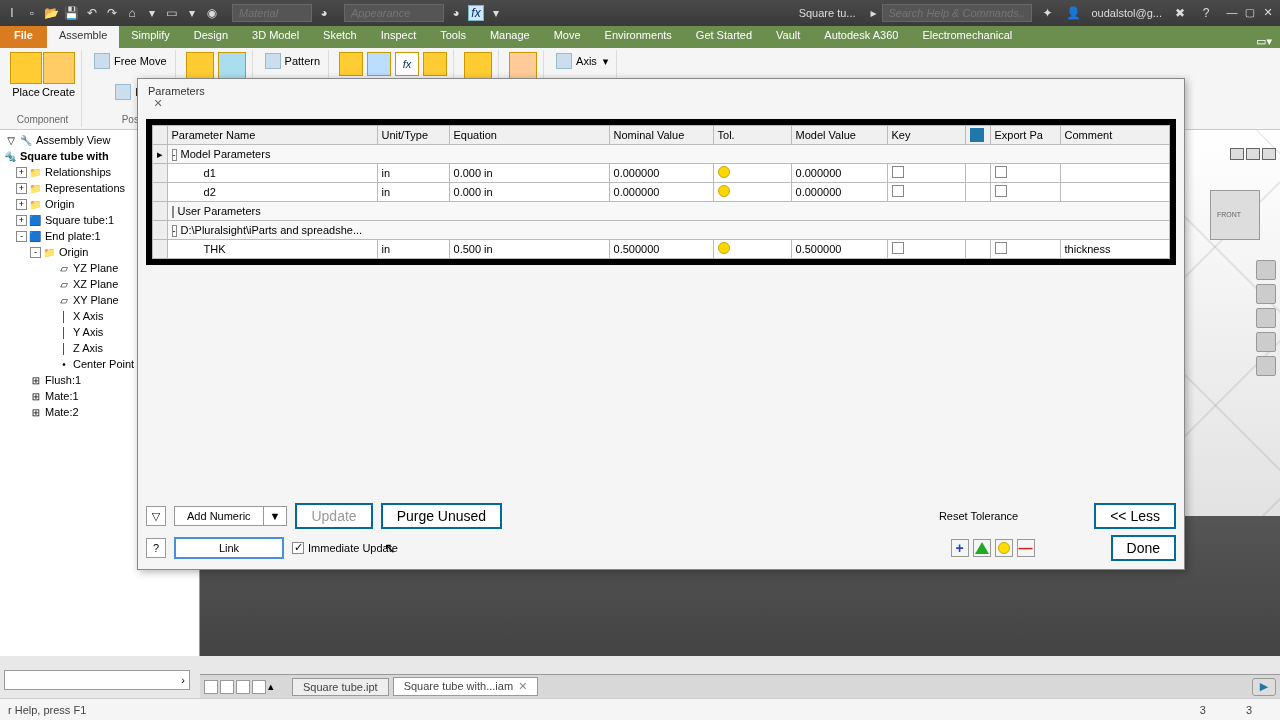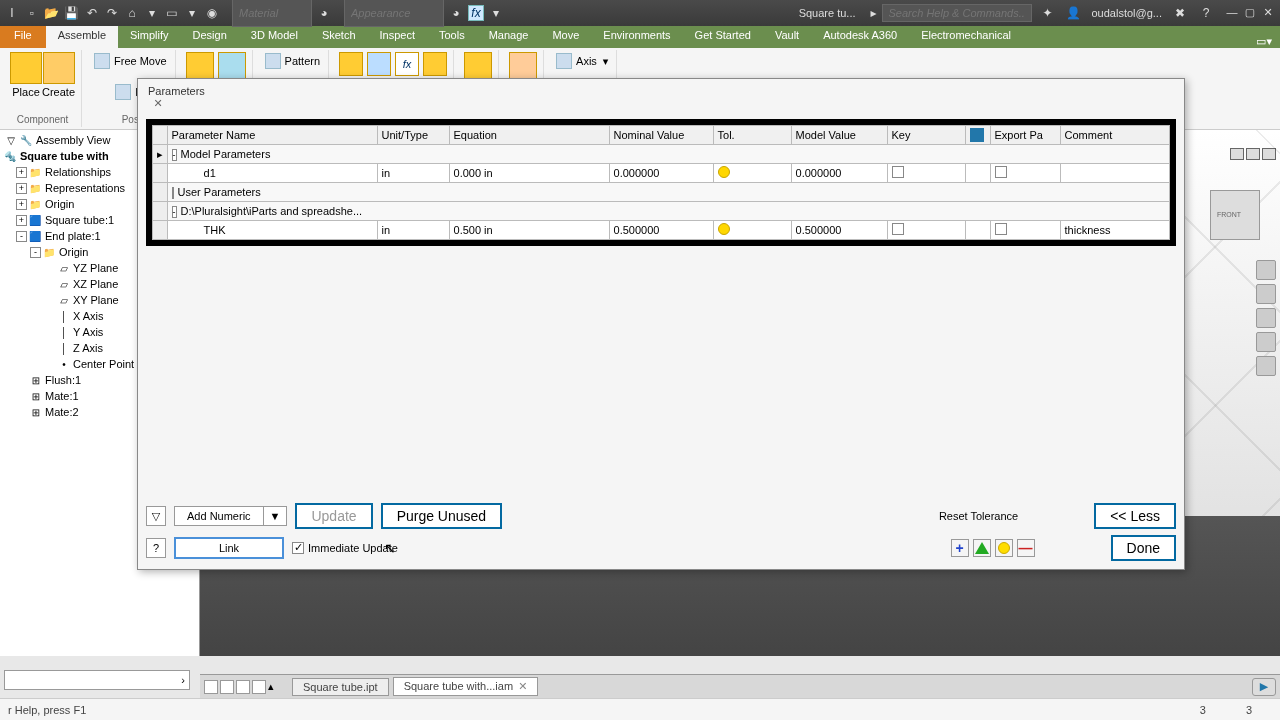--- a/index.html
+++ b/index.html
@@ -2,30 +2,30 @@
 <html><head>
 <meta charset="utf-8">
 <style>
 * { margin: 0; padding: 0; box-sizing: border-box; font-family: "Segoe UI", Tahoma, sans-serif; font-size: 11px; }
 body { width: 1280px; height: 720px; background: #e8e8e8; position: relative; overflow: hidden; }
 
 
 .titlebar { height: 26px; background: linear-gradient(#4a4a4a, #3a3a3a); display: flex; align-items: center; padding: 0 4px; color: #ccc; }
 .titlebar .qat { display: flex; gap: 4px; align-items: center; }
 .titlebar .qat-icon { width: 16px; height: 16px; display: flex; align-items: center; justify-content: center; color: #ddd; font-size: 12px; }
-.titlebar .matdrop { margin-left: 8px; background: #555; border: 1px solid #666; color: #999; font-style: italic; padding: 1px 6px; width: 80px; height: 28px; }
+.titlebar .matdrop { margin-left: 8px; background: #555; border: 1px solid #666; color: #999; font-style: italic; padding: 1px 6px; width: 80px; height: 18px; }
 .titlebar .title-center { flex: 1; text-align: right; padding-right: 10px; color: #ddd; }
 .titlebar .search { background: #555; border: 1px solid #666; color: #999; padding: 1px 6px; width: 150px; height: 18px; font-style: italic; }
 .titlebar .right-icons { display: flex; gap: 10px; align-items: center; margin-left: 8px; }
 .titlebar .winbtns { display: flex; gap: 2px; margin-left: 10px; }
 .titlebar .winbtn { width: 16px; height: 14px; color: #ddd; text-align: center; }
 
 
 .ribbon-tabs { height: 22px; background: #6b8e4e; display: flex; align-items: flex-end; }
-.file-tab { background: #d97b1f; color: #fff; padding: 3px 14px; margin-left: 0px; height: 22px; }
+.file-tab { background: #d97b1f; color: #fff; padding: 3px 14px; margin-left: 0px; height: 22px; font-weight: bold; }
 .rtab { padding: 3px 12px; color: #fff; height: 22px; }
 .rtab.active { background: #f5f5f5; color: #333; }
 
 
 .ribbon { height: 82px; background: #f5f5f5; border-bottom: 1px solid #ccc; display: flex; align-items: stretch; padding: 2px 4px; gap: 4px; }
 .rpanel { border-right: 1px solid #ddd; padding: 2px 6px; display: flex; flex-direction: column; justify-content: space-between; align-items: center; }
 .rbig { display: flex; flex-direction: column; align-items: center; gap: 0px; }
 .rbig-icon { width: 32px; height: 32px; background: #fc3; border: 1px solid #c90; }
 .rbig-label { font-size: 11px; margin-top: 2px; }
 .rsmall { display: flex; align-items: center; gap: 4px; padding: 1px 2px; }
@@ -435,20 +435,33 @@
     <td>0.000000</td>
     <td><span class="tol-dot"></span></td>
     <td>0.000000</td>
     <td><span class="chk"></span></td>
     <td></td>
     <td><span class="chk"></span></td>
     <td></td>
           </tr>
           <tr>
             <td class="rowmark"></td>
+    <td class="indent2">d2</td>
+    <td>in</td>
+    <td>0.000 in</td>
+    <td>0.000000</td>
+    <td><span class="tol-dot"></span></td>
+    <td>0.000000</td>
+    <td><span class="chk"></span></td>
+    <td></td>
+    <td><span class="chk"></span></td>
+    <td></td>
+          </tr>
+          <tr>
+            <td class="rowmark"></td>
             <td class="groupcell" colspan="10"><span class="tree-expand" style="margin-right:4px"></span>User Parameters</td>
           </tr>
           <tr>
             <td class="rowmark"></td>
             <td class="groupcell" colspan="10"><span class="tree-expand" style="margin-right:4px">-</span>D:\Pluralsight\iParts and spreadshe...</td>
           </tr>
           <tr>
             <td class="rowmark"></td>
     <td class="indent2">THK</td>
     <td>in</td>

